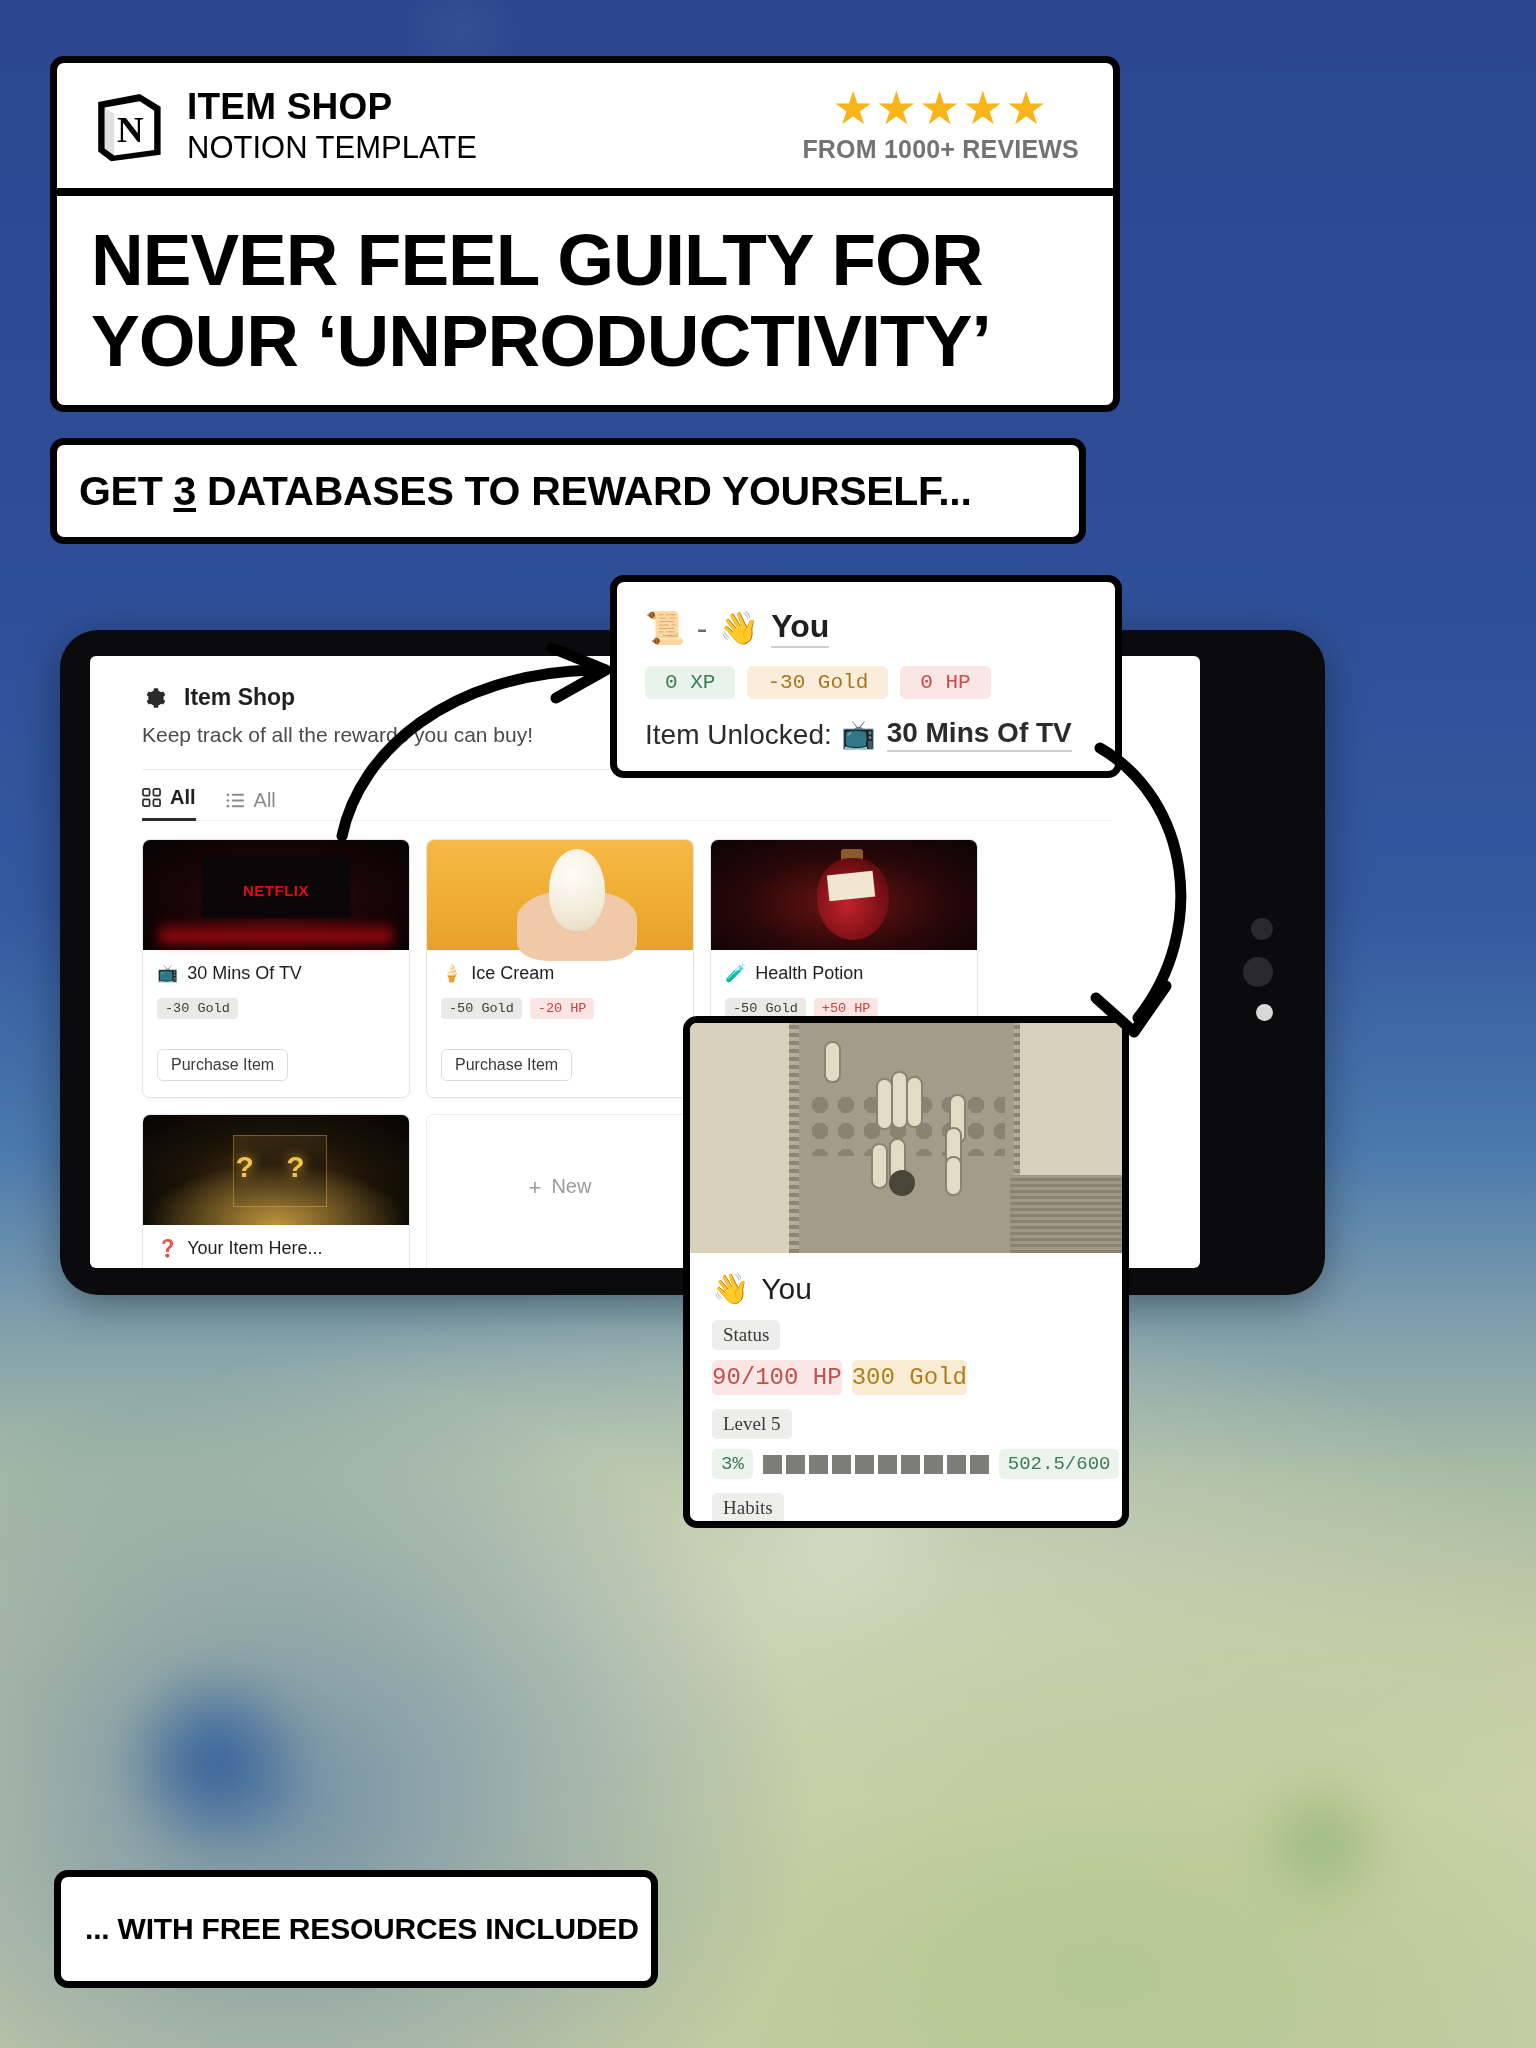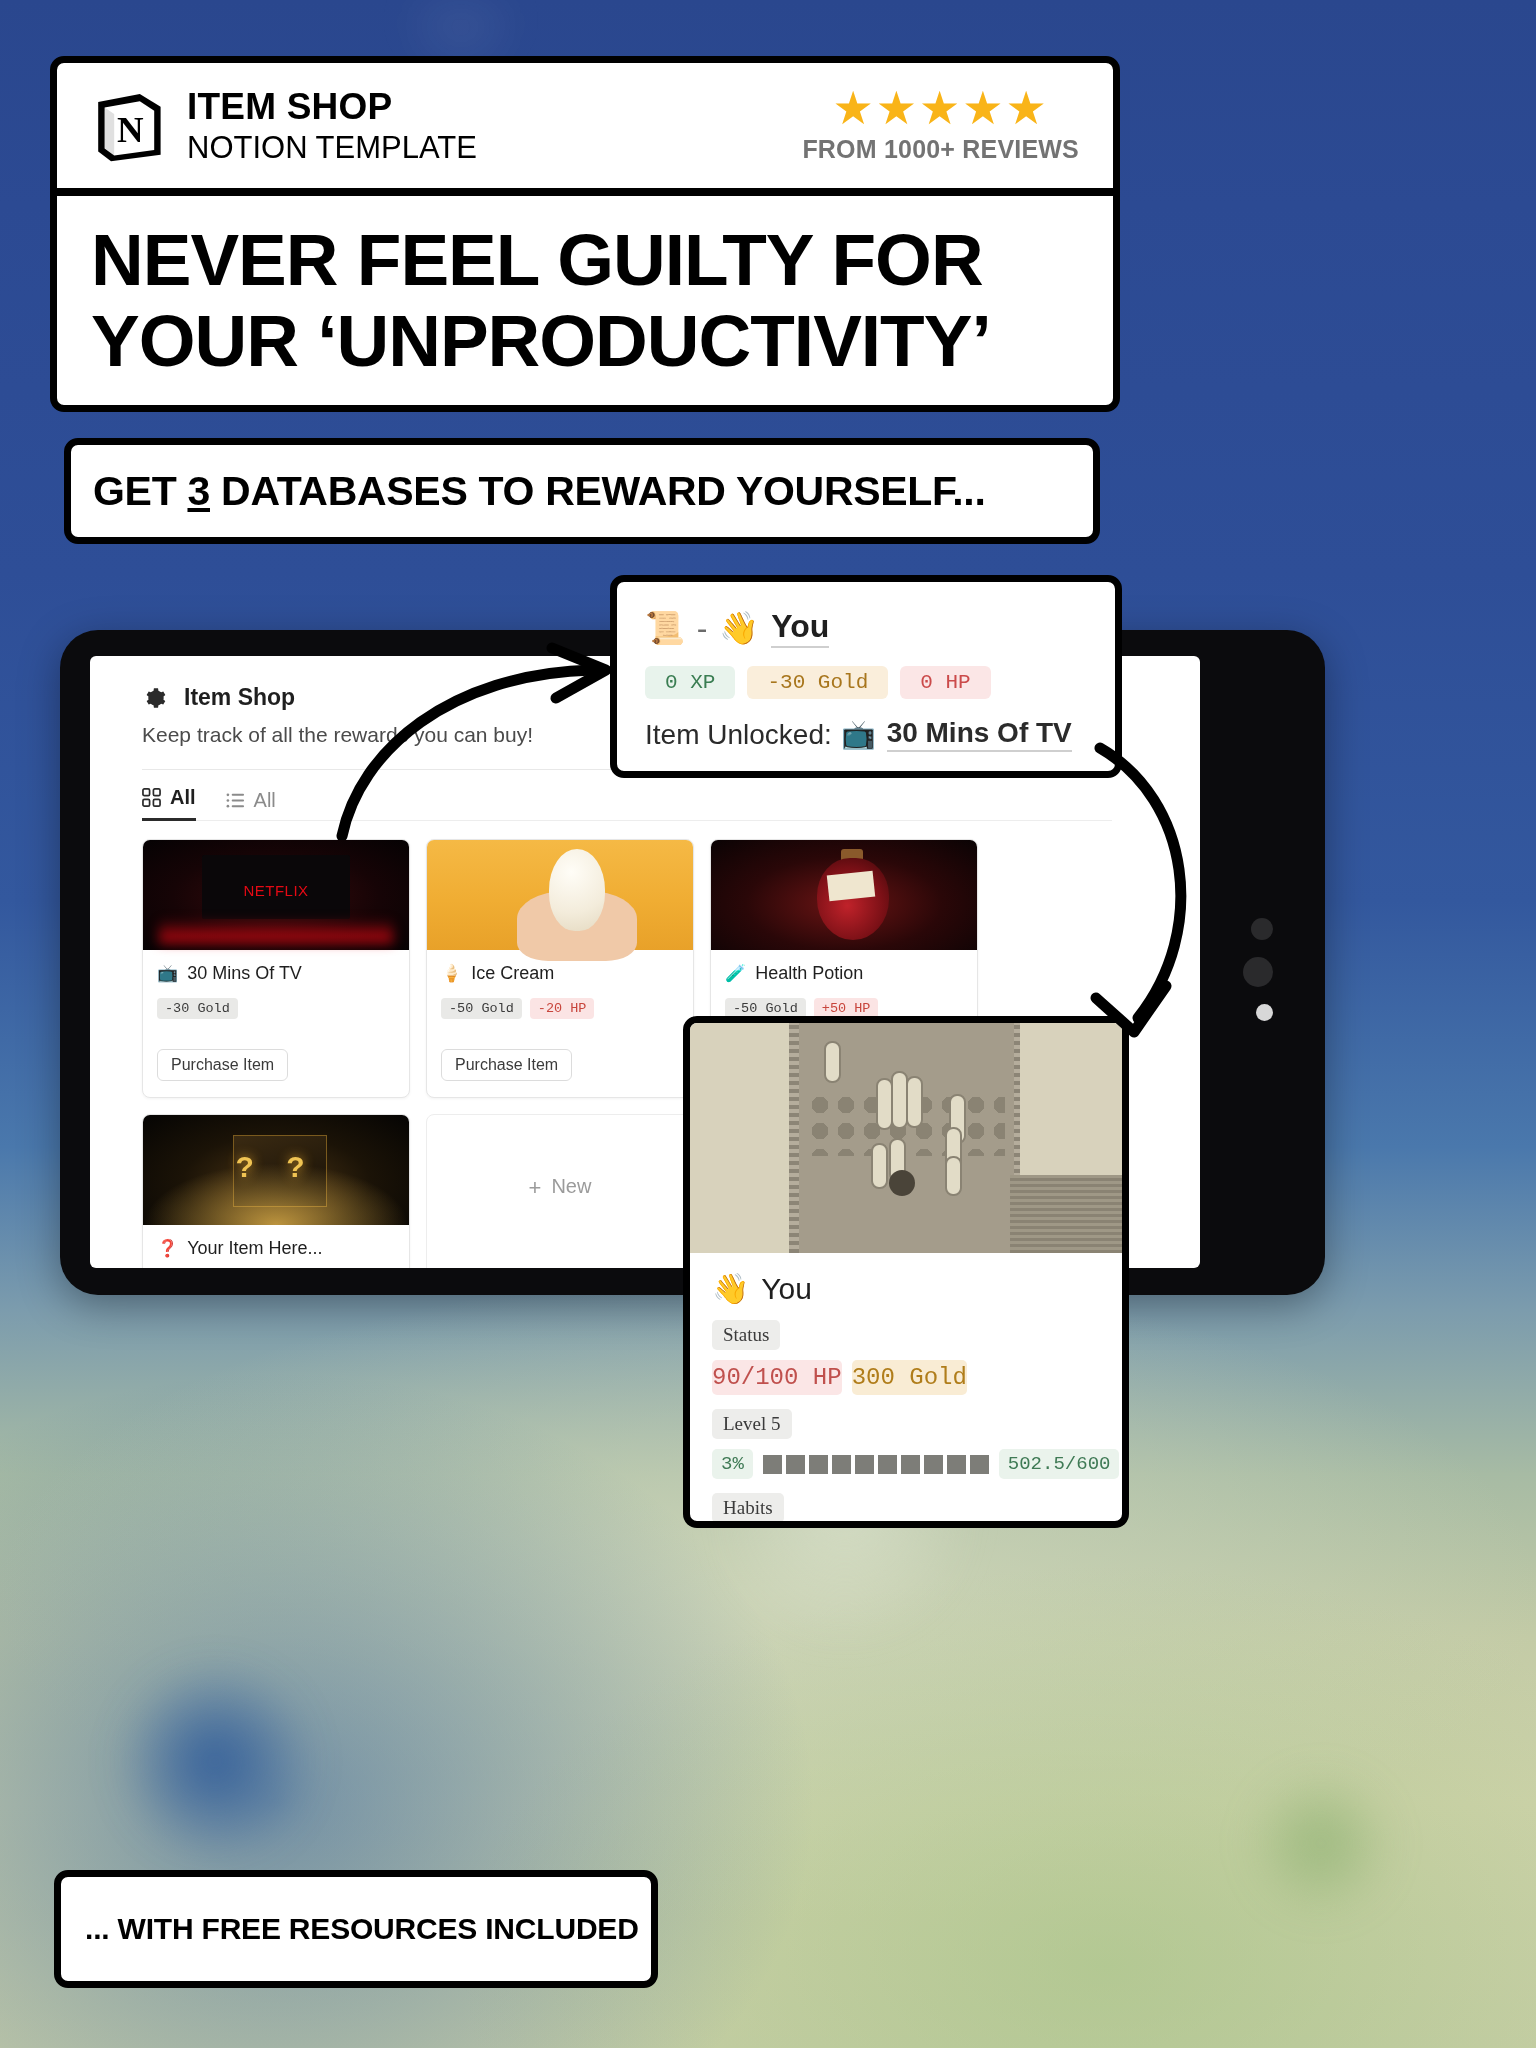--- a/index.html
+++ b/index.html
@@ -59,21 +59,21 @@
   #reviews-label { font-size: 25px; font-weight: 800; color:#737373; margin-top: 4px; letter-spacing:.2px;}
 
   
   #headline-card { left: 50px; top: 192px; width: 1070px; height: 220px;
                    border-radius: 0 0 14px 14px; border-top-width: 4px;
                    display:flex; align-items:center; }
   #headline { font-size: 73px; font-weight: 900; line-height: 1.10; color:#000;
               padding: 0 34px; letter-spacing: -1px; white-space: pre-line; }
 
   
-  #sub-card { left: 64px; top: 438px; width: 1036px; height: 106px;
+  #sub-card { left: 50px; top: 438px; width: 1036px; height: 106px;
               display: flex; align-items: center; }
   #sub-headline { font-size: 41px; font-weight: 900; letter-spacing:-.3px; color:#000; padding-left: 22px; }
   #sub-headline u { text-decoration: underline; text-underline-offset: 3px; }
 
   
   #bottom-card { left: 54px; top: 1870px; width: 604px; height: 118px;
                  display:flex; align-items:center; }
   #bottom-headline { font-size: 30px; font-weight: 900; color:#000; padding-left: 24px; letter-spacing:-.2px; }
 
   
@@ -102,21 +102,21 @@
   #np-tabline { height:1px; background:#ededed; width:970px; margin-top:-1px; }
 
   .card-grid { display:grid; grid-template-columns: 268px 268px 268px; gap:16px; margin-top:18px; }
   .item-card { border:1px solid #e6e6e6; border-radius:8px; overflow:hidden; background:#fff;
                box-shadow:0 1px 3px rgba(0,0,0,.05); }
   .item-thumb { height:110px; width:100%; position:relative; }
   .thumb-netflix { background: radial-gradient(ellipse at 50% 52%, #3a0b0d 0%, #160406 55%, #050203 100%); }
   .thumb-netflix .tv { position:absolute; left:22%; top:14%; width:56%; height:58%;
                        background:#0a0709; border-radius:2px; }
   .thumb-netflix .nf { position:absolute; left:0; right:0; top:38%; text-align:center;
-                       color:#e50914; font-size:15px; font-weight:400; letter-spacing:.5px; }
+                       color:#e50914; font-size:15px; font-weight:700; letter-spacing:.5px; }
   .thumb-netflix .glow { position:absolute; left:6%; right:6%; bottom:6%; height:22%;
                          background: linear-gradient(0deg, rgba(229,9,20,.85), rgba(229,9,20,0)); filter:blur(6px); }
   .thumb-ice { background: linear-gradient(180deg,#f5b945 0%, #f0ad33 55%, #e8a129 100%); }
   .thumb-ice .cone { position:absolute; left:46%; top:8%; width:56px; height:82px;
                      background: radial-gradient(circle at 40% 28%, #fffdf7 0%, #f3ecdb 60%, #e4d9c0 100%);
                      border-radius: 50% 50% 46% 46%; }
   .thumb-ice .hand { position:absolute; left:34%; top:46%; width:120px; height:70px;
                      background:#f0c9a8; border-radius: 40% 40% 26% 26%; }
   .thumb-potion { background: radial-gradient(ellipse at 50% 58%, #6b1414 0%, #2a0708 52%, #0a0304 100%); }
   .thumb-potion .flask { position:absolute; left:40%; top:16%; width:72px; height:82px;

